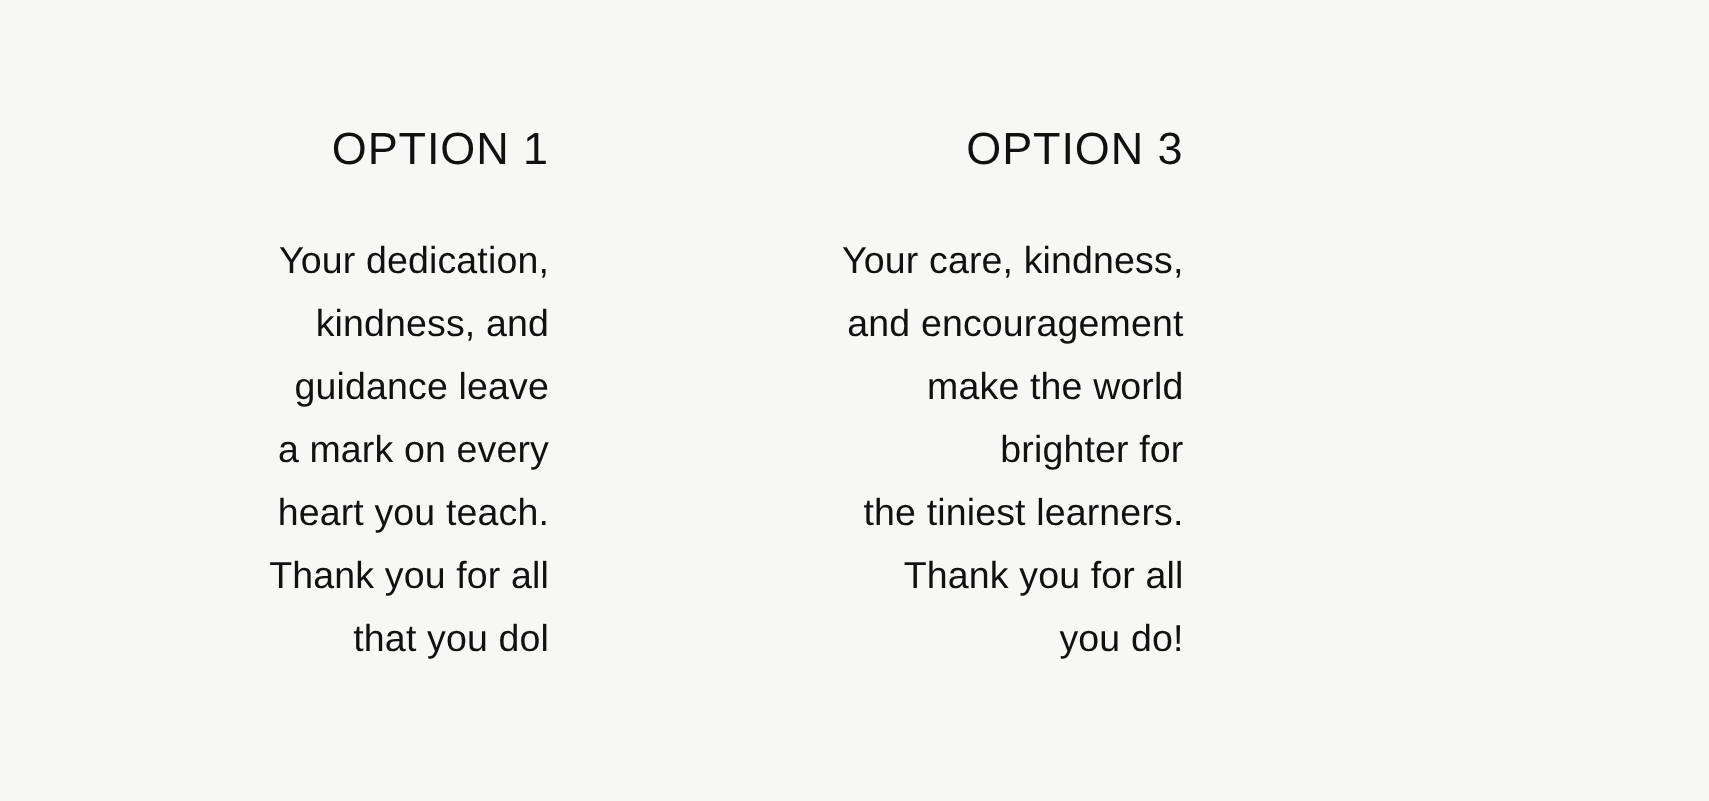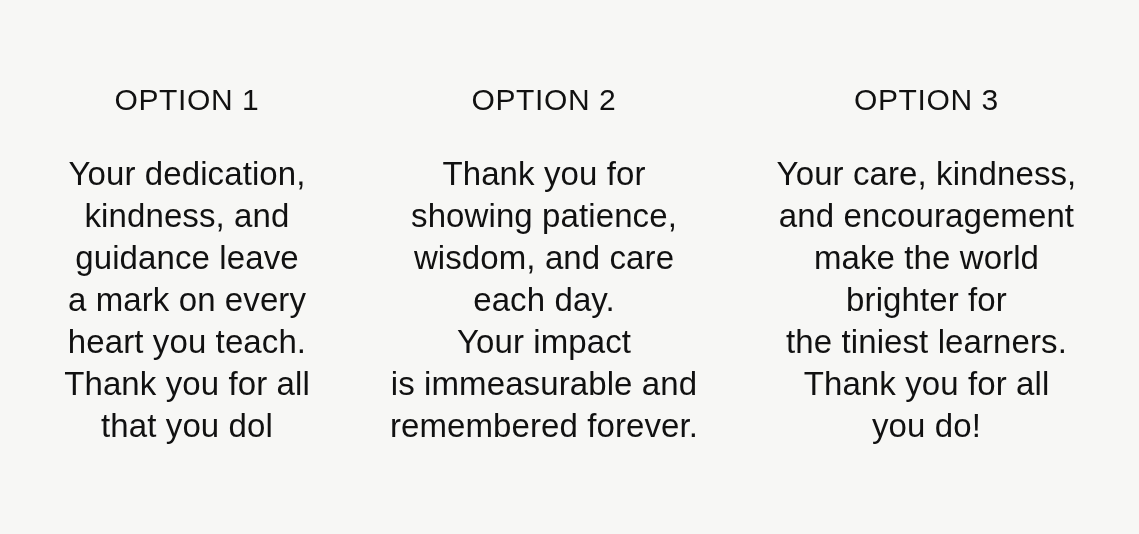--- a/index.html
+++ b/index.html
@@ -26,21 +26,21 @@
     top: 0;
     width: 1139px;
     height: 534px;
     display: flex;
     flex-direction: row;
     align-items: flex-start;
     justify-content: flex-start;
   }
   .option-column {
     box-sizing: border-box;
-    text-align: center;
+    text-align: right;
     padding-top: 85px;
   }
   .option-column.col-1 {
     width: 374px;
     padding-left: 8px;
     padding-right: 8px;
   }
   .option-column.col-2 {
     width: 340px;
     padding-left: 4px;
@@ -54,21 +54,21 @@
   .option-heading {
     font-size: 30px;
     line-height: 30px;
     font-weight: 400;
     letter-spacing: 0.6px;
     color: #111111;
     margin: 0 0 38px 0;
     white-space: nowrap;
   }
   .option-body {
-    font-size: 33px;
+    font-size: 25px;
     line-height: 42px;
     font-weight: 400;
     letter-spacing: 0.1px;
     color: #111111;
     white-space: pre-line;
     margin: 0;
   }
 </style>
 </head>
 <body>
@@ -80,30 +80,20 @@
       <div class="option-heading">OPTION 1</div>
       <div class="option-body">Your dedication,
 kindness, and
 guidance leave
 a mark on every
 heart you teach.
 Thank you for all
 that you dol</div>
     </div>
 
-    <div class="option-column col-2">
-      <div class="option-heading">OPTION 2</div>
-      <div class="option-body">Thank you for
-showing patience,
-wisdom, and care
-each day.
-Your impact
-is immeasurable and
-remembered forever.</div>
-    </div>
 
     <div class="option-column col-3">
       <div class="option-heading">OPTION 3</div>
       <div class="option-body">Your care, kindness,
 and encouragement
 make the world
 brighter for
 the tiniest learners.
 Thank you for all
 you do!</div>

